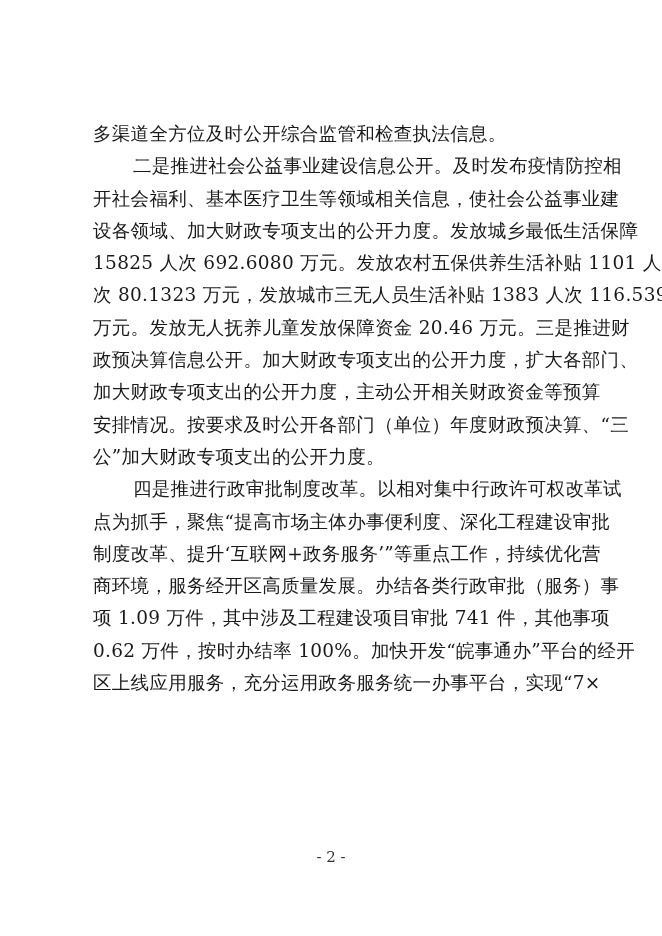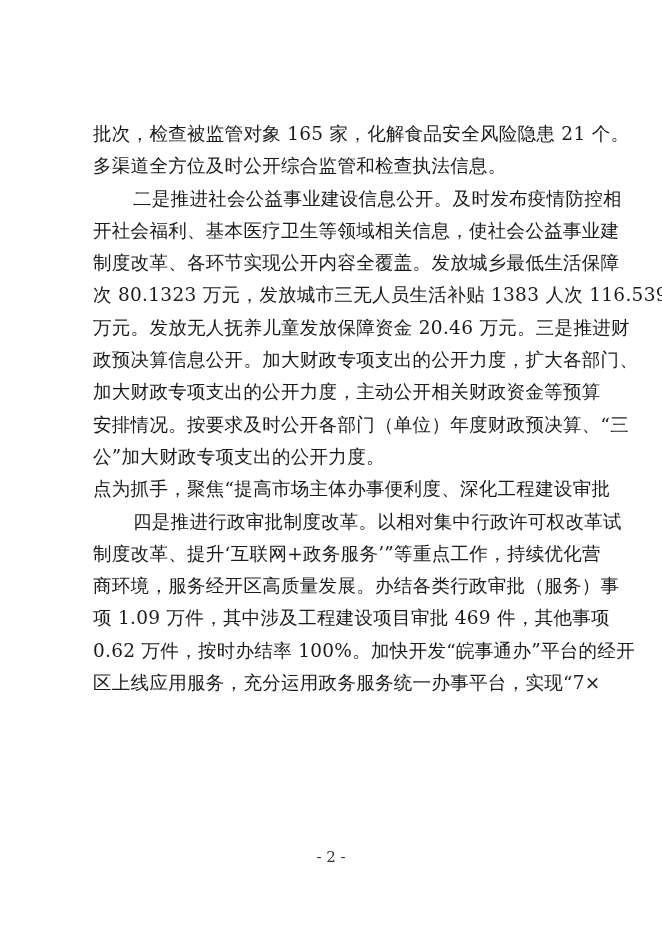--- a/index.html
+++ b/index.html
@@ -53,36 +53,36 @@
     color: #333;
     font-family: "DejaVu Serif", "Liberation Serif", serif;
   }
 </style>
 </head>
 <body>
 
 <div class="page">
   <div class="body-text">
 
-    <div class="line">批次，检查被监管对象 165 家，化解食品安全风险隐患 21 个。</div>
     <div class="line last">多渠道全方位及时公开综合监管和检查执法信息。</div>
 
     <div class="line indent">二是推进社会公益事业建设信息公开。及时发布疫情防控相</div>
     <div class="line">开社会福利、基本医疗卫生等领域相关信息，使社会公益事业建</div>
-    <div class="line">制度改革、各环节实现公开内容全覆盖。发放城乡最低生活保障</div>
+    <div class="line">设各领域、加大财政专项支出的公开力度。发放城乡最低生活保障</div>
+    <div class="line">15825 人次 692.6080 万元。发放农村五保供养生活补贴 1101 人</div>
     <div class="line">次 80.1323 万元，发放城市三无人员生活补贴 1383 人次 116.5392</div>
     <div class="line">万元。发放无人抚养儿童发放保障资金 20.46 万元。三是推进财</div>
     <div class="line">政预决算信息公开。加大财政专项支出的公开力度，扩大各部门、</div>
     <div class="line">加大财政专项支出的公开力度，主动公开相关财政资金等预算</div>
     <div class="line">安排情况。按要求及时公开各部门（单位）年度财政预决算、“三</div>
     <div class="line last">公”加大财政专项支出的公开力度。</div>
 
+    <div class="line indent">四是推进行政审批制度改革。以相对集中行政许可权改革试</div>
     <div class="line">点为抓手，聚焦“提高市场主体办事便利度、深化工程建设审批</div>
-    <div class="line indent">四是推进行政审批制度改革。以相对集中行政许可权改革试</div>
     <div class="line">制度改革、提升‘互联网+政务服务’”等重点工作，持续优化营</div>
     <div class="line">商环境，服务经开区高质量发展。办结各类行政审批（服务）事</div>
-    <div class="line">项  1.09 万件，其中涉及工程建设项目审批 469 件，其他事项</div>
+    <div class="line">项  1.09 万件，其中涉及工程建设项目审批 741 件，其他事项</div>
     <div class="line">0.62 万件，按时办结率 100%。加快开发“皖事通办”平台的经开</div>
     <div class="line">区上线应用服务，充分运用政务服务统一办事平台，实现“7×</div>
   </div>
 
   <div class="page-number">- 2 -</div>
 </div>
 
 </body></html>

